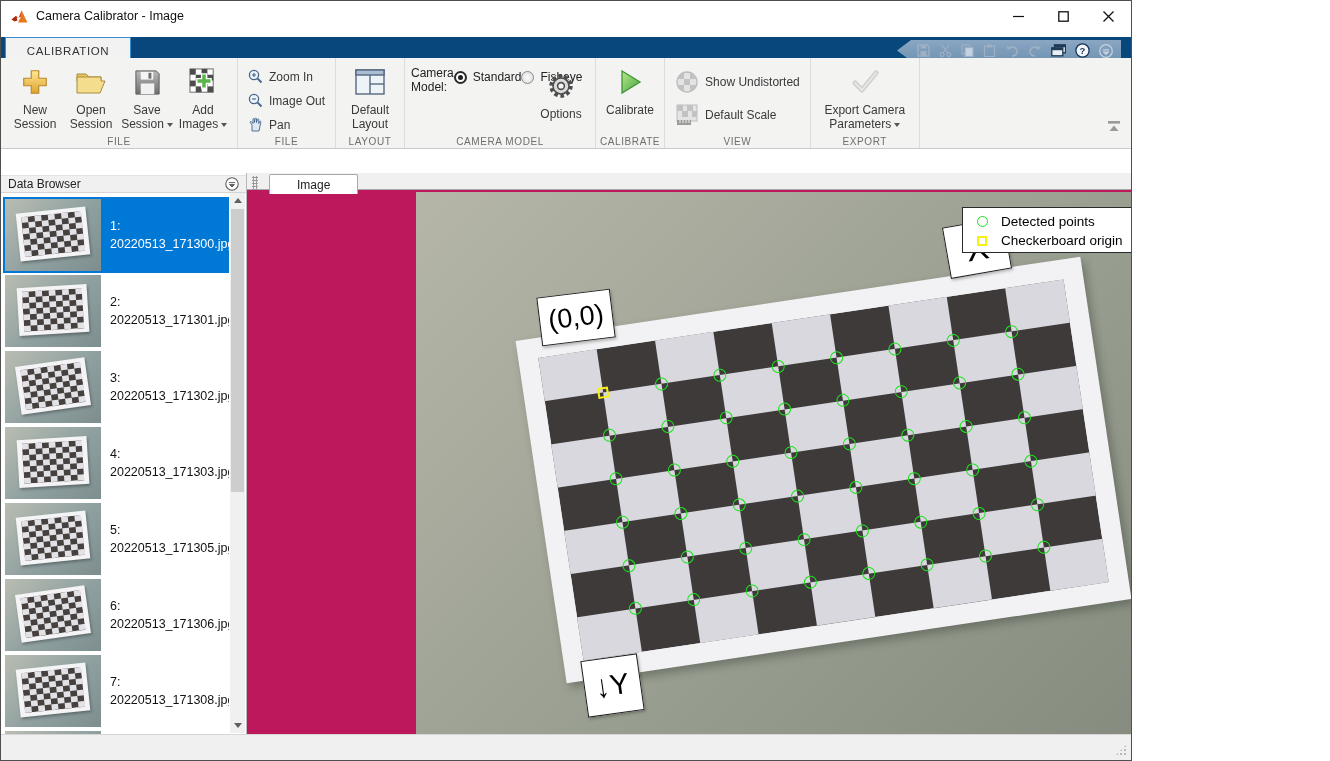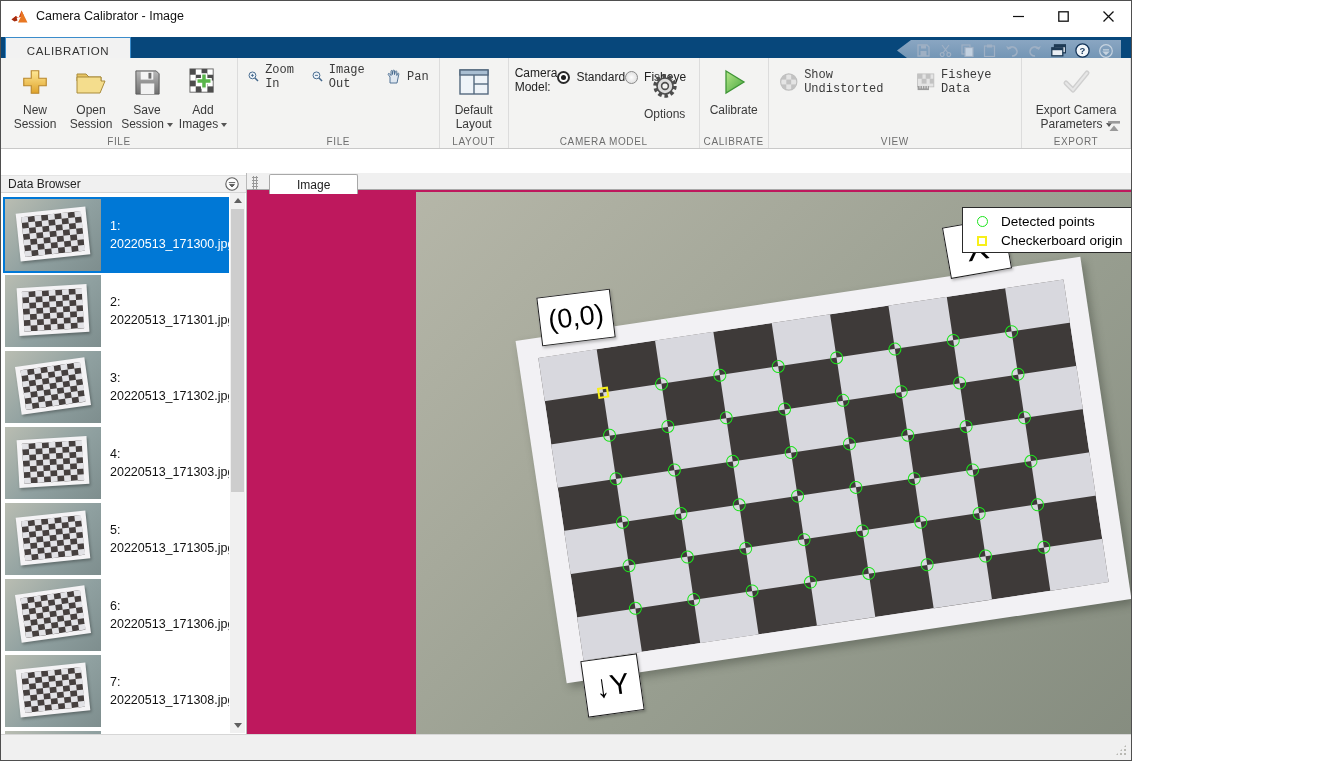--- a/index.html
+++ b/index.html
@@ -23,21 +23,21 @@
     clip-path:polygon(0 50%, 14px 0, 100% 0, 100% 100%, 14px 100%); }
   .qat svg { display:block; }
 
   
   .ribbon { position:absolute; left:0; top:57px; right:0; height:91px; background:#f3f3f2; border-bottom:1px solid #c9c9c9; display:flex; }
   .rsec { position:relative; display:flex; align-items:flex-start; padding:5px 6px 16px 6px; border-right:1px solid #dcdcdc; }
   .rsec-label { position:absolute; left:0; right:0; bottom:1px; text-align:center; font-size:10px; color:#6e6e6e; letter-spacing:.6px; }
   .bigbtn { width:56px; display:flex; flex-direction:column; align-items:center; padding-top:2px; cursor:default; }
   .bigbtn .ic { height:34px; display:flex; align-items:center; justify-content:center; }
   .blabel { margin-top:4px; font-size:12px; line-height:14px; text-align:center; color:#3a3a3a; }
-  .smallcol { display:flex; flex-direction:row; justify-content:center; gap:1px; padding-top:2px;font-family:Liberation Mono, monospace; }
+  .smallcol { display:flex; flex-direction:column; justify-content:center; gap:1px; padding-top:2px; }
   .smallbtn { display:flex; align-items:center; gap:6px; height:23px; font-size:12px; color:#3a3a3a; padding:0 4px; }
   .caret { display:inline-block; width:0; height:0; border-left:3.5px solid transparent; border-right:3.5px solid transparent; border-top:4px solid #555; margin-left:3px; vertical-align:middle; }
   .cm-col { width:122px; display:flex; flex-direction:row; padding-top:3px; }
   .cm-head { font-size:12px; color:#222; margin-bottom:7px; }
   .radio-row { display:flex; align-items:center; gap:6px; font-size:12px; color:#222; height:22px; }
   .radio { width:13px; height:13px; border-radius:50%; border:1px solid #8a8a8a; background:radial-gradient(#fdfdfd,#d7d7d7); position:relative; }
   .radio.sel { border:2px solid #2b2b2b; background:#fff; }
   .radio.sel::after { content:""; position:absolute; left:2px; top:2px; width:5px; height:5px; border-radius:50%; background:#1f1f1f; }
   .ribbon-collapse { position:absolute; right:10px; bottom:12px; }
 
@@ -364,21 +364,21 @@
                 <rect x="17" y="8" width="5" height="6"></rect>
               </g>
               <rect x="2" y="17" width="14" height="5" fill="#9b9b9b"></rect>
               <g stroke="#f0f0f0" stroke-width="1">
                 <line x1="5" y1="17" x2="5" y2="20"></line>
                 <line x1="8" y1="17" x2="8" y2="20"></line>
                 <line x1="11" y1="17" x2="11" y2="20"></line>
                 <line x1="14" y1="17" x2="14" y2="20"></line>
               </g>
             </svg>
-          <span>Fisheye Data</span>
+          <span>Default Scale</span>
         </div>
       </div>
       <div class="rsec-label">VIEW</div>
     </div>
 
     <div class="rsec">
       <div class="bigbtn" style="width:96px">
         <div class="ic">
             <svg width="30" height="26" viewBox="0 0 30 26">
               <path d="M5 14 L12 21 L26 4" fill="none" stroke="#cfcfcf" stroke-width="5" stroke-linecap="round" stroke-linejoin="round"></path>

